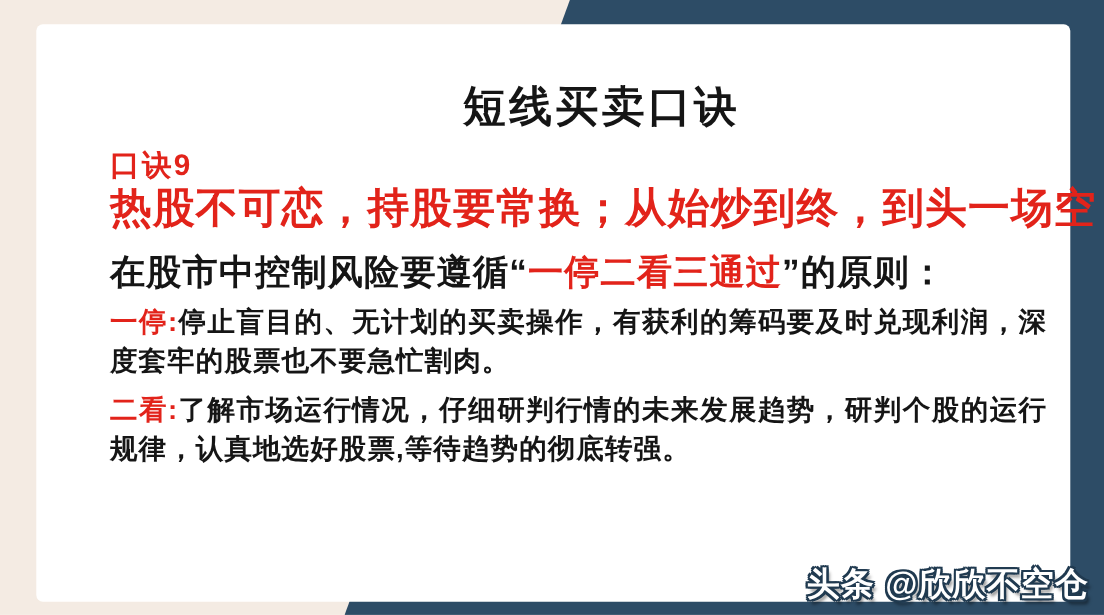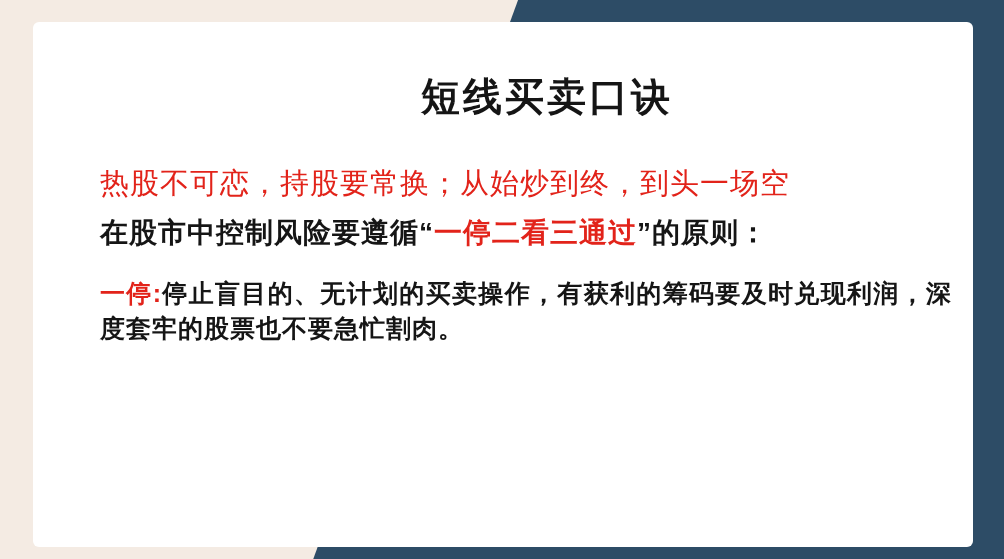--- a/index.html
+++ b/index.html
@@ -25,26 +25,26 @@
     position:absolute;left:0;right:0;top:48px;
     text-align:center;transform:translateX(44px);
     font-size:39px;font-weight:900;color:#151515;letter-spacing:3px;
   }
   .formula-label{
     position:absolute;left:67px;top:110px;
     font-size:27px;font-weight:800;color:#e2231a;letter-spacing:2px;
   }
   .formula-text{
     position:absolute;left:67px;top:142px;
-    font-size:29px;font-weight:400;color:#e2231a;letter-spacing:1px;
+    font-size:38px;font-weight:700;color:#e2231a;letter-spacing:1px;
     white-space:nowrap;
   }
   .principle-line{
-    position:absolute;left:67px;top:192px;
-    font-size:28px;font-weight:700;color:#151515;letter-spacing:1px;
+    position:absolute;left:67px;top:204px;
+    font-size:32px;font-weight:700;color:#151515;letter-spacing:1px;
     white-space:nowrap;
   }
   .principle-line .hl{color:#e2231a;font-weight:800;}
   .para{
     position:absolute;left:67px;width:852px;
     font-size:25px;font-weight:700;color:#151515;
     letter-spacing:1px;line-height:35px;text-align:justify;
   }
   .para .lead{color:#e2231a;font-weight:800;margin-top:20px;}
   .para-1{top:254px;}
@@ -66,29 +66,34 @@
 <body>
 
 <div class="stage">
 
   <div class="navy-panel"></div>
 
   <div class="card">
 
     <div class="slide-title">短线买卖口诀</div>
 
+    <div class="formula-label">口诀9</div>
 
     <div class="formula-text">热股不可恋，持股要常换；从始炒到终，到头一场空</div>
 
     <div class="principle-line">
       <span>在股市中控制风险要遵循“</span><span class="hl">一停二看三通过</span><span>”的原则：</span>
     </div>
 
     <div class="para para-1">
       <span class="lead">一停:</span><span>停止盲目的、无计划的买卖操作，有获利的筹码要及时兑现利润，深度套牢的股票也不要急忙割肉。</span>
     </div>
 
+    <div class="para para-2">
+      <span class="lead">二看:</span><span>了解市场运行情况，仔细研判行情的未来发展趋势，研判个股的运行规律，认真地选好股票,等待趋势的彻底转强。</span>
+    </div>
 
 
   </div>
 
+  <div class="watermark">头条 @欣欣不空仓</div>
 
 </div>
 
 </body></html>

